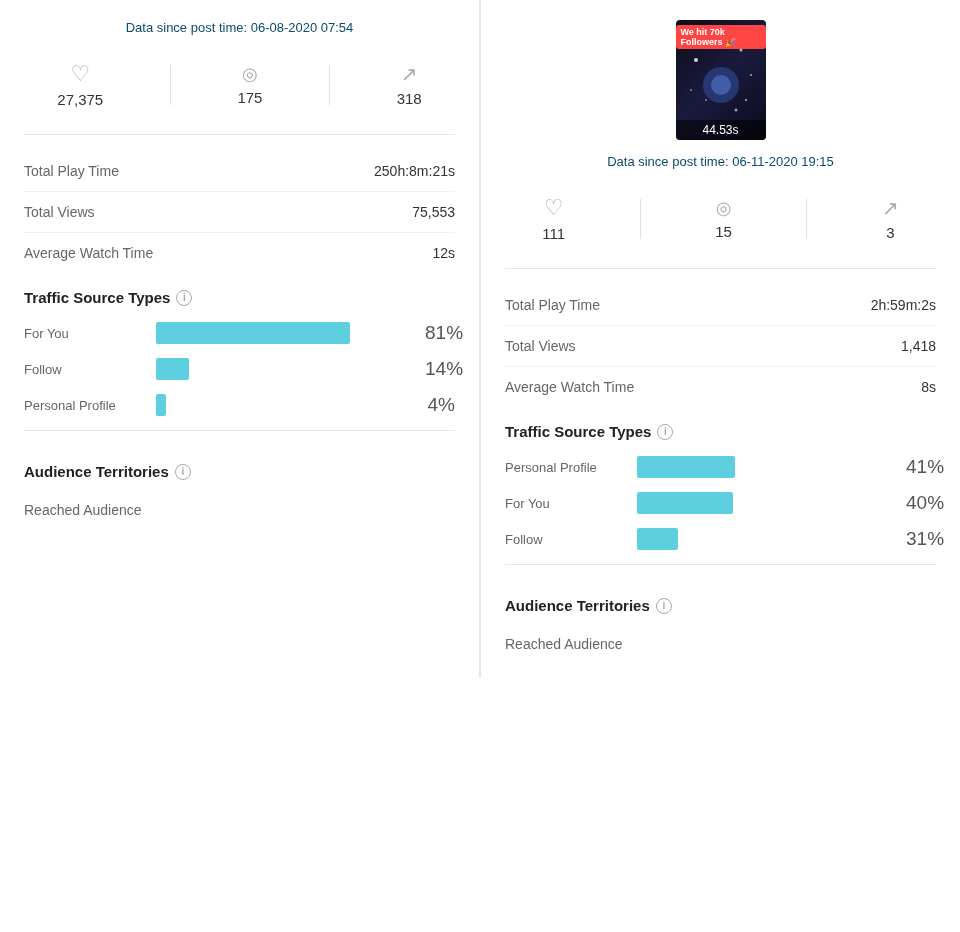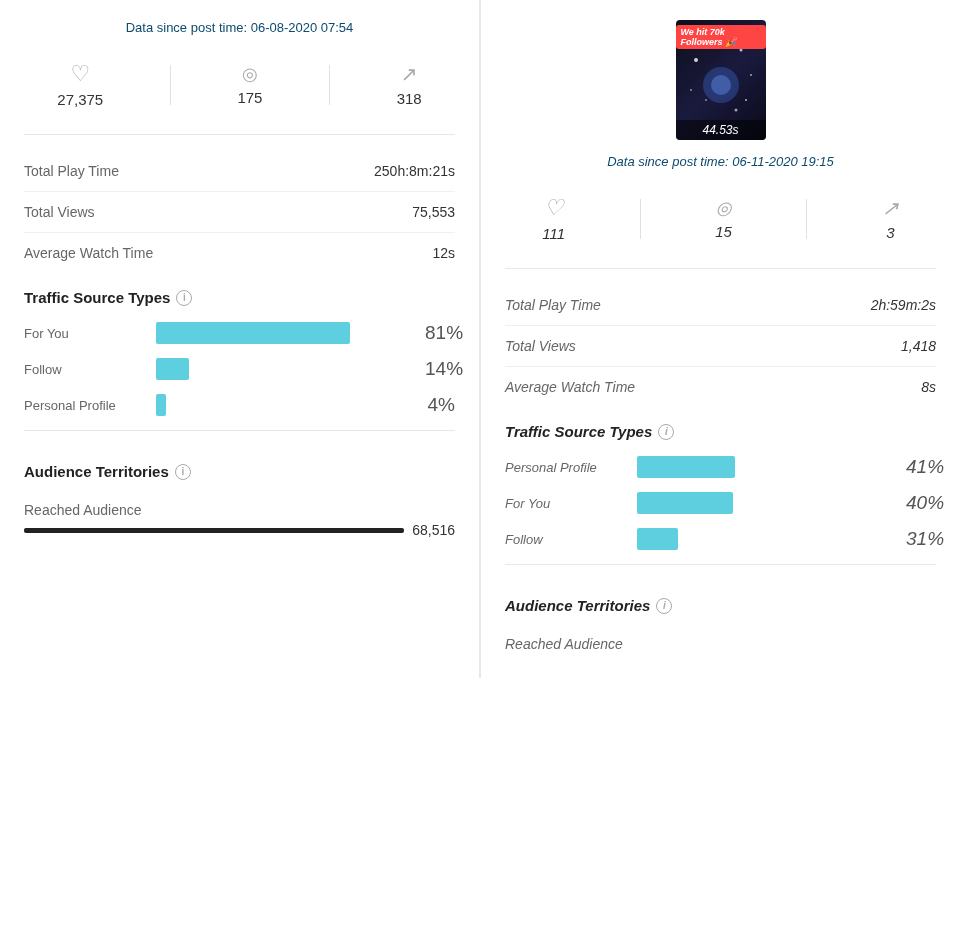--- a/index.html
+++ b/index.html
@@ -16,21 +16,20 @@
       width: 100%;
     }
 
     .panel {
       flex: 1;
       padding: 20px 24px;
       border-right: 1px solid #e8e8e8;
     }
     .panel:last-child {
       border-right: none;
-      font-style: italic;
     }
 
     
     .video-thumb-container {
       display: flex;
       justify-content: center;
       margin-bottom: 14px;
     }
     .video-thumb {
       position: relative;
@@ -213,21 +212,21 @@
     .audience-row {
       display: flex;
       justify-content: space-between;
       align-items: center;
       font-size: 14px;
       color: #666;
       padding: 6px 0;
     }
     .audience-row-inner {
       display: flex;
-      flex-direction: column;
+      flex-direction: row;
       gap: 4px;
       width: 100%;
     }
     .audience-bar-row {
       display: flex;
       align-items: center;
       gap: 8px;
     }
     .audience-bar {
       height: 5px;
@@ -322,24 +321,20 @@
     </div>
 
     <div class="audience-section">
       <div class="section-title">
         <span>Audience Territories</span>
         <span class="info-icon">i</span>
       </div>
       <div class="audience-row">
         <div class="audience-row-inner">
           <span>Reached Audience</span>
-          <div class="audience-bar-row">
-            <div class="audience-bar"></div>
-            <span class="audience-value">68,516</span>
-          </div>
         </div>
       </div>
     </div>
 
   </div>
 
   <div class="divider-v"></div>
 
   <div class="panel">
 

